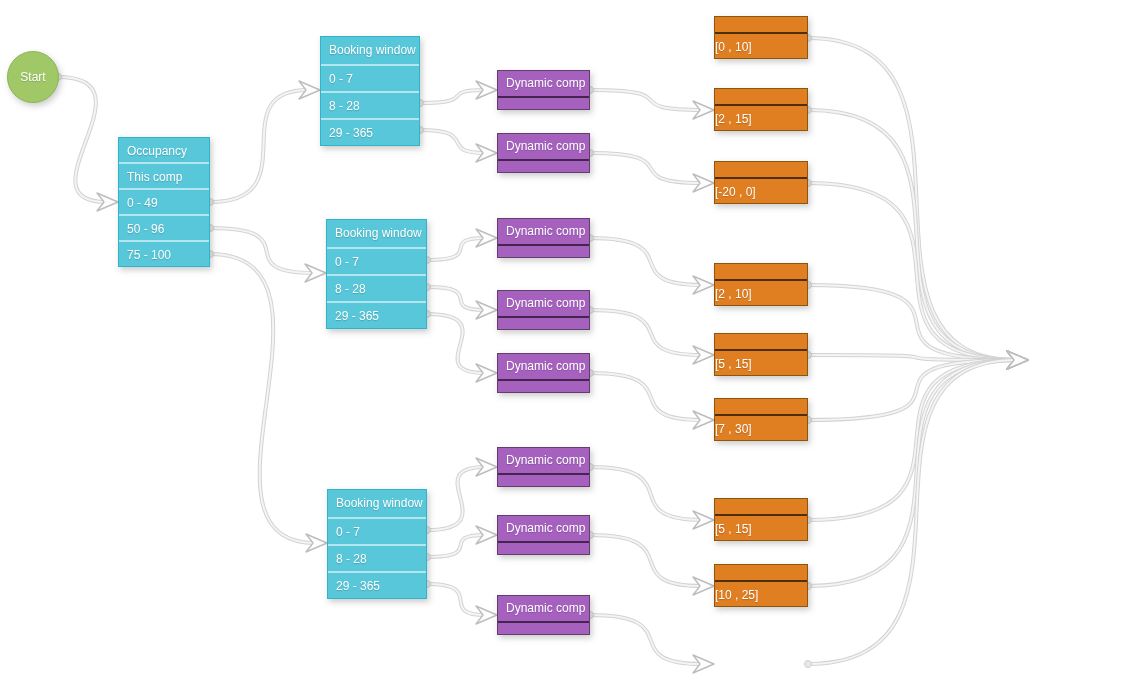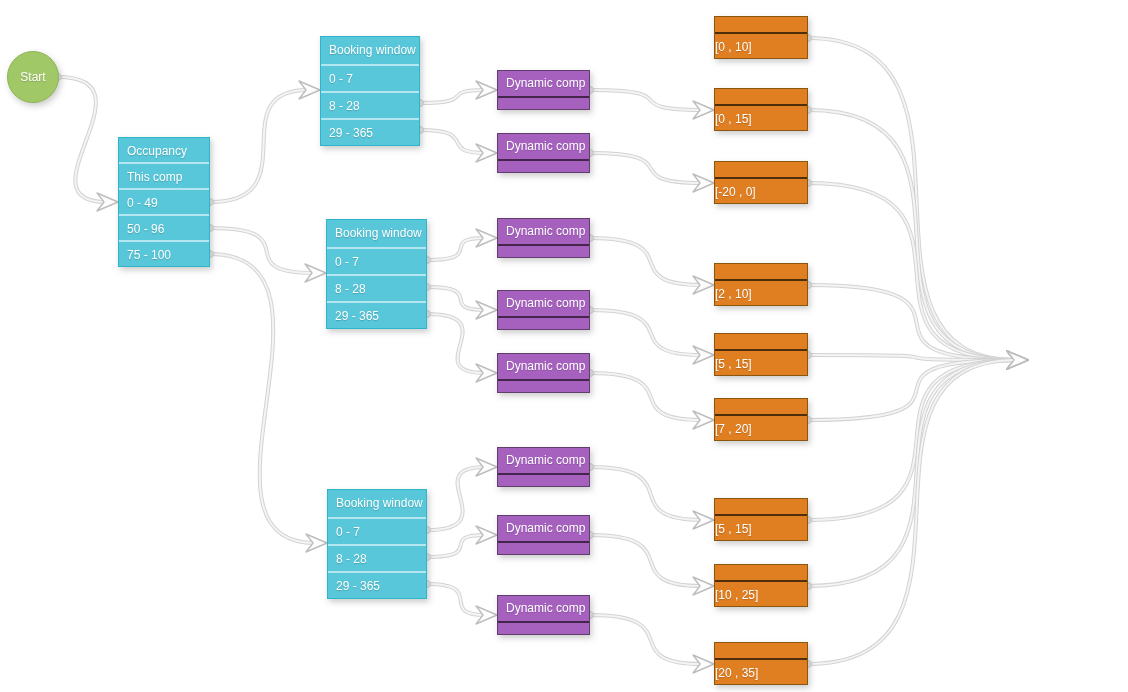--- a/index.html
+++ b/index.html
@@ -262,43 +262,39 @@
     <div class="node card purple" style="left: 497px; top: 595px; width: 93px;">
       <div class="card-head" style="height: 25px; line-height: 25px;">Dynamic comp</div>
       <div class="card-body" style="height: 13px; line-height: 13px;"></div>
     </div>
     <div class="node card orange" style="left: 714px; top: 16px; width: 94px;">
       <div class="card-head" style="height: 15px; line-height: 15px;"></div>
       <div class="card-body" style="height: 26px; line-height: 26px;">[0 , 10]</div>
     </div>
     <div class="node card orange" style="left: 714px; top: 88px; width: 94px;">
       <div class="card-head" style="height: 15px; line-height: 15px;"></div>
-      <div class="card-body" style="height: 26px; line-height: 26px;">[0 , 15]</div>
+      <div class="card-body" style="height: 26px; line-height: 26px;">[2 , 15]</div>
     </div>
     <div class="node card orange" style="left: 714px; top: 161px; width: 94px;">
       <div class="card-head" style="height: 15px; line-height: 15px;"></div>
       <div class="card-body" style="height: 26px; line-height: 26px;">[-20 , 0]</div>
     </div>
     <div class="node card orange" style="left: 714px; top: 263px; width: 94px;">
       <div class="card-head" style="height: 15px; line-height: 15px;"></div>
       <div class="card-body" style="height: 26px; line-height: 26px;">[2 , 10]</div>
     </div>
     <div class="node card orange" style="left: 714px; top: 333px; width: 94px;">
       <div class="card-head" style="height: 15px; line-height: 15px;"></div>
       <div class="card-body" style="height: 26px; line-height: 26px;">[5 , 15]</div>
     </div>
     <div class="node card orange" style="left: 714px; top: 398px; width: 94px;">
       <div class="card-head" style="height: 15px; line-height: 15px;"></div>
-      <div class="card-body" style="height: 26px; line-height: 26px;">[7 , 20]</div>
+      <div class="card-body" style="height: 26px; line-height: 26px;">[7 , 30]</div>
     </div>
     <div class="node card orange" style="left: 714px; top: 498px; width: 94px;">
       <div class="card-head" style="height: 15px; line-height: 15px;"></div>
       <div class="card-body" style="height: 26px; line-height: 26px;">[5 , 15]</div>
     </div>
     <div class="node card orange" style="left: 714px; top: 564px; width: 94px;">
       <div class="card-head" style="height: 15px; line-height: 15px;"></div>
       <div class="card-body" style="height: 26px; line-height: 26px;">[10 , 25]</div>
-    </div>
-    <div class="node card orange" style="left: 714px; top: 642px; width: 94px;">
-      <div class="card-head" style="height: 15px; line-height: 15px;"></div>
-      <div class="card-body" style="height: 26px; line-height: 26px;">[20 , 35]</div>
     </div>
   </div>
 
 </body></html>

